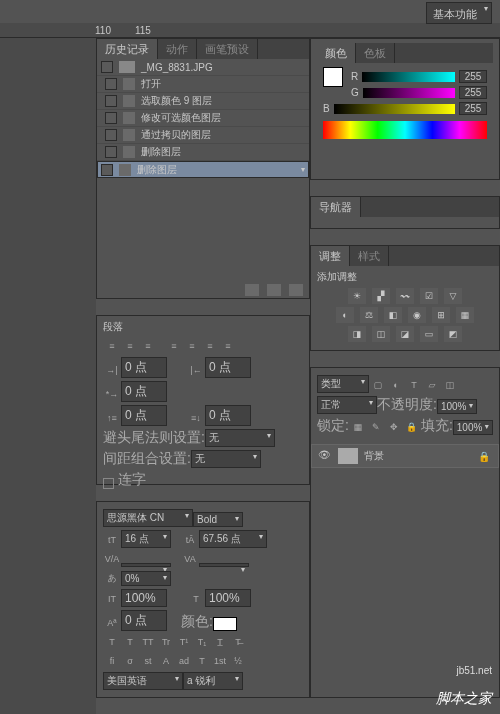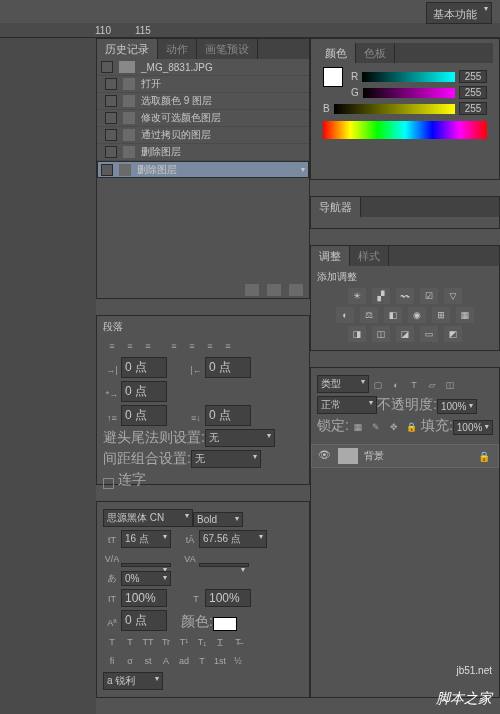--- a/index.html
+++ b/index.html
@@ -211,20 +211,21 @@
           <span class="ic2">fi</span>
           <span class="ic2">σ</span>
           <span class="ic2">st</span>
           <span class="ic2">A</span>
           <span class="ic2">ad</span>
           <span class="ic2">T</span>
           <span class="ic2">1st</span>
           <span class="ic2">½</span>
         </div>
     <div class="irow">
+          <span class="sel" style="width:80px">美国英语</span>
           <span class="sel" style="width:60px">a 锐利</span>
         </div>
   </div>
 </div>
 
 <div class="right">
   <div class="panel color">
     <div class="tabs">
           <div class="tab">颜色</div>
           <div class="tab dim">色板</div>

